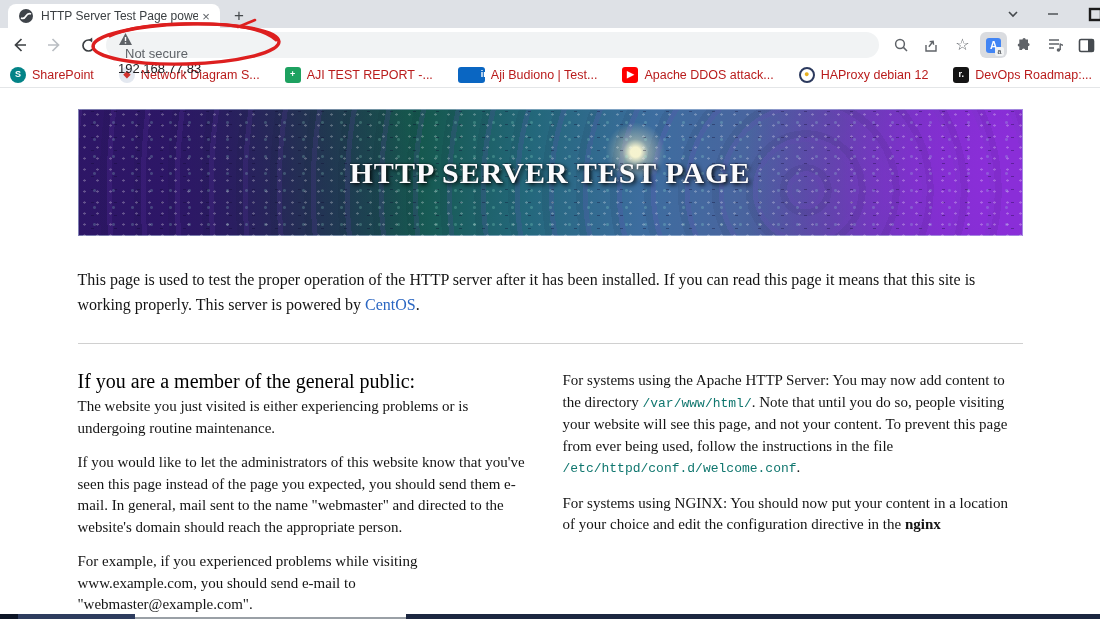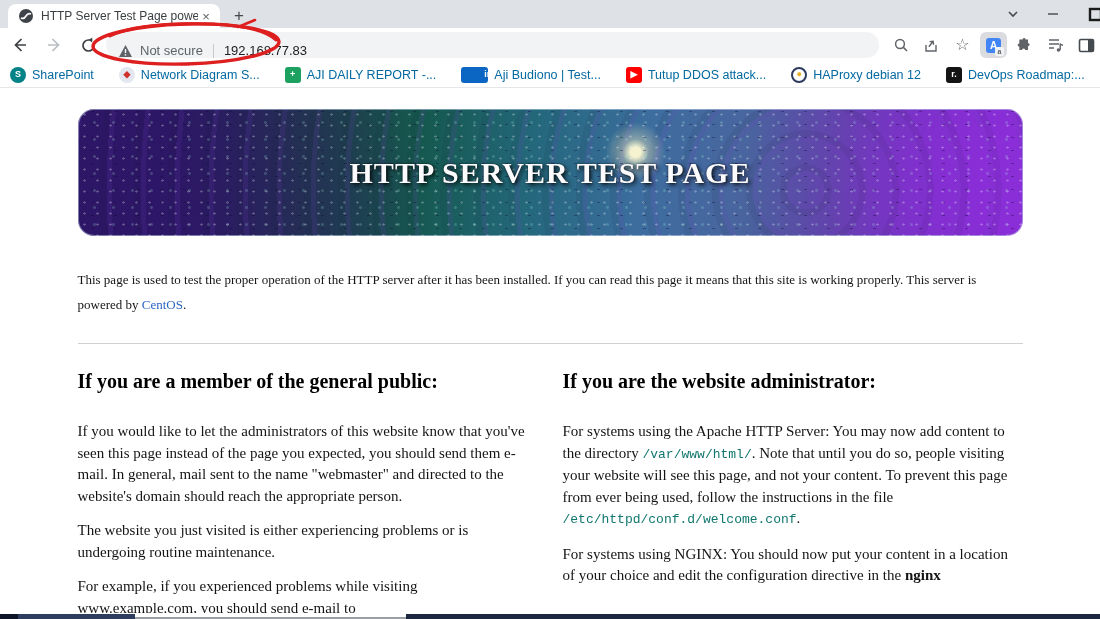--- a/index.html
+++ b/index.html
@@ -19,71 +19,71 @@
   .newtab { position:absolute; left:228px; top:5px; width:22px; height:22px; display:flex;
             align-items:center; justify-content:center; color:#45494d; font-size:17px; }
   .tabstrip-right { position:absolute; right:0; top:0; height:28px; display:flex;
                     align-items:center; gap:26px; padding-right:6px; color:#45494d; }
 
   
   .toolbar { position:relative; height:34px; background:#fff; display:flex; align-items:center; }
   .nav-icons { display:flex; align-items:center; gap:10px; padding-left:8px; }
   .icon-btn { width:24px; height:24px; display:flex; align-items:center; justify-content:center; }
   .omnibox { margin-left:6px; width:812px; height:26px; background:#f1f3f4; border-radius:13px;
-             display:flex; align-items:flex-end; padding:0 12px; }
+             display:flex; align-items:flex-start; padding:0 12px;flex-direction:column; }
   .omni-sec { font-size:13px; color:#5f6368; margin:0 10px 0 7px; }
   .omni-div { width:1px; height:14px; background:#c6c9cc; margin-right:10px; }
   .omni-url { font-size:13px; color:#202124; }
   .toolbar-right { display:flex; align-items:center; gap:4px; margin-left:8px; }
   .tool-slot { width:27px; height:26px; display:flex; align-items:center; justify-content:center; }
   .translate-wrap { background:#dadce0; border-radius:6px; }
   .translate-chip { position:relative; width:15px; height:15px; background:#4285f4; border-radius:3px;
                     color:#fff; font-size:10px; font-weight:bold; display:flex; align-items:center;
                     justify-content:center; }
   .translate-chip::after { content:"a"; position:absolute; right:-3px; bottom:-3px; width:9px; height:9px;
                     background:#f1f3f4; color:#5f6368; border-radius:2px; font-size:7px; font-weight:bold;
                     display:flex; align-items:center; justify-content:center; }
   .star-glyph { font-size:16px; color:#5f6368; line-height:1; }
 
   
   .bookmarks { height:26px; background:#fff; display:flex; align-items:center; gap:25px;
                padding:0 10px; border-bottom:1px solid #e4e6e8; }
   .bm-item { display:flex; align-items:center; gap:6px; flex:0 0 auto; }
   .bm-icon { width:16px; height:16px; display:flex; align-items:center; justify-content:center;
              font-size:9px; font-weight:bold; line-height:1; }
-  .bm-label { font-size:12.5px; color:#0369a1; white-space:nowrap; }
+  .bm-label { font-size:12.5px; color:#b91c1c; white-space:nowrap; }
 
   
   .content { position:relative; height:525px; background:#fff; overflow:hidden;
              font-family:"Liberation Serif", serif; color:#141414; }
-  .banner { position:relative; margin:21px auto 0; width:945px; height:127px; border-radius:16px;
+  .banner { position:relative; margin:21px auto 0; width:945px; height:127px; border-radius:0;
             overflow:hidden; box-shadow: inset 0 0 0 1px rgba(190,210,235,.55);
             background:
               radial-gradient(circle at 59% 34%, rgba(255,250,210,.95) 0 5px, rgba(255,244,190,.38) 13px, rgba(255,244,190,0) 30px),
               repeating-radial-gradient(circle at 77% 64%, rgba(110,60,185,0) 0 14px, rgba(110,60,185,.15) 14px 19px, rgba(10,20,40,.07) 19px 26px, rgba(110,60,185,0) 26px 34px),
               radial-gradient(circle at 101% 55%, #8a2ed8 0 5%, rgba(138,46,216,.8) 12%, rgba(138,46,216,0) 30%),
               radial-gradient(circle at -2% 108%, rgba(46,22,104,.9) 0 12%, rgba(46,22,104,0) 38%),
               linear-gradient(97deg,#2b1858 0%,#27195e 9%,#1d4146 24%,#15584e 36%,#24687c 48%,#3d6d9f 60%,#49659f 70%,#4b4f93 80%,#5c35a8 90%,#7b27cf 100%);
   }
   .banner::before { content:""; position:absolute; inset:0; opacity:.9;
             background-image:
               radial-gradient(rgba(255,255,255,.30) 1px, transparent 1.6px),
               radial-gradient(rgba(170,255,225,.22) 1.2px, transparent 1.9px),
               radial-gradient(rgba(15,8,45,.38) 1px, transparent 1.7px);
             background-size:13px 11px, 19px 17px, 23px 13px;
             background-position:0 0, 7px 5px, 3px 9px; }
   .banner h1 { position:absolute; inset:0; display:flex; align-items:center; justify-content:center;
                color:#fbfbfd; font-size:30px; letter-spacing:1px; font-weight:bold;
                text-shadow:2px 2px 4px rgba(0,0,0,.85), 0 0 2px rgba(0,0,0,.6); }
-  .intro { margin:31px auto 0; width:945px; font-size:13px; line-height:25px; }
+  .intro { margin:31px auto 0; width:945px; font-size:16px; line-height:25px; }
   .intro a, .rich a { color:#2a66c2; text-decoration:none; }
   .rule { margin:26px auto 0; width:945px; border:none; border-top:1px solid #d0d0d0; }
   .columns { margin:26px auto 0; width:945px; display:grid; grid-template-columns:457px 460px;
              column-gap:28px; }
-  .col h2 { font-size:20px; font-weight:bold; margin-bottom:28px; color:#000; }
+  .col h2 { font-size:20px; font-weight:normal; margin-bottom:3px; color:#000; }
   .rich p { font-size:15px; line-height:21.5px; margin-bottom:13px; }
   .rich .code { font-family:"Liberation Mono", monospace; font-size:13px; color:#0f766e; }
   .rich .bold { font-weight:bold; }
 
   
   .annotation { position:absolute; left:0; top:0; pointer-events:none; z-index:50; }
   .bottom-strip { position:absolute; bottom:0; left:0; width:1100px; height:5px; }
   .bottom-strip .sA { position:absolute; left:0; bottom:0; width:18px; height:5px; background:#0d1526; }
   .bottom-strip .sB { position:absolute; left:18px; bottom:0; width:117px; height:5px; background:#2e3c5e; }
   .bottom-strip .sC { position:absolute; left:135px; bottom:0; width:271px; height:2px; background:#9aa0a6; }
@@ -206,31 +206,31 @@
       <span class="bm-label">SharePoint</span>
     </div>
 
     <div class="bm-item">
       <span class="bm-icon" style="background: rgb(227, 232, 240); color: rgb(208, 49, 45); border-radius: 50%;">◆</span>
       <span class="bm-label">Network Diagram S...</span>
     </div>
 
     <div class="bm-item">
       <span class="bm-icon" style="background: rgb(29, 161, 96); color: rgb(255, 255, 255); border-radius: 3px;">+</span>
-      <span class="bm-label">AJI DAILY REPORT -...</span>
+      <span class="bm-label">AJI TEST REPORT -...</span>
     </div>
 
     <div class="bm-item">
       <span class="bm-icon" style="background: rgb(10, 102, 194); color: rgb(255, 255, 255); border-radius: 3px; padding-left: 27px;">in</span>
       <span class="bm-label">Aji Budiono | Test...</span>
     </div>
 
     <div class="bm-item">
       <span class="bm-icon" style="background: rgb(254, 0, 0); color: rgb(255, 255, 255); border-radius: 3px;">▶</span>
-      <span class="bm-label">Tutup DDOS attack...</span>
+      <span class="bm-label">Apache DDOS attack...</span>
     </div>
 
     <div class="bm-item">
       <span class="bm-icon" style="background: rgb(255, 255, 255); color: rgb(232, 176, 32); border-radius: 50%; border: 2px solid rgb(44, 58, 94);">●</span>
       <span class="bm-label">HAProxy debian 12</span>
     </div>
 
     <div class="bm-item">
       <span class="bm-icon" style="background: rgb(20, 20, 20); color: rgb(255, 255, 255); border-radius: 3px;">r.</span>
       <span class="bm-label">DevOps Roadmap:...</span>
@@ -241,27 +241,26 @@
   <div class="content">
     <div class="banner">
       <h1>HTTP SERVER TEST PAGE</h1>
     </div>
     <div class="intro rich"><span class="t">This page is used to test the proper operation of the HTTP server after it has been installed. If you can read this page it means that this site is working properly. This server is powered by </span><a href="#">CentOS</a><span class="t">.</span></div>
     <hr class="rule">
     <div class="columns">
       <div class="col">
         <h2>If you are a member of the general public:</h2>
         <div class="rich">
+            <p><span class="t">The website you just visited is either experiencing problems or is undergoing routine maintenance.</span></p>
             <p><span class="t">If you would like to let the administrators of this website know that you've seen this page instead of the page you expected, you should send them e-mail. In general, mail sent to the name "webmaster" and directed to the website's domain should reach the appropriate person.</span></p>
-            <p><span class="t">The website you just visited is either experiencing problems or is undergoing routine maintenance.</span></p>
             <p><span class="t">For example, if you experienced problems while visiting www.example.com, you should send e-mail to "webmaster@example.com".</span></p>
           </div>
       </div>
       <div class="col">
-        <h2>If you are the website administrator:</h2>
         <div class="rich">
             <p><span class="t">For systems using the Apache HTTP Server: You may now add content to the directory </span><span class="code">/var/www/html/</span><span class="t">. Note that until you do so, people visiting your website will see this page, and not your content. To prevent this page from ever being used, follow the instructions in the file </span><span class="code">/etc/httpd/conf.d/welcome.conf</span><span class="t">.</span></p>
             <p><span class="t">For systems using NGINX: You should now put your content in a location of your choice and edit the </span><span class="t"> configuration directive in the </span><span class="bold">nginx</span></p>
           </div>
       </div>
     </div>
   </div>
 
   <svg class="annotation" width="320" height="80" viewBox="0 0 320 80">
     <ellipse cx="186" cy="44" rx="93" ry="20" fill="none" stroke="#dd1f1f" stroke-width="3.4" stroke-linecap="round" transform="rotate(-1.5 186 44)"></ellipse>

